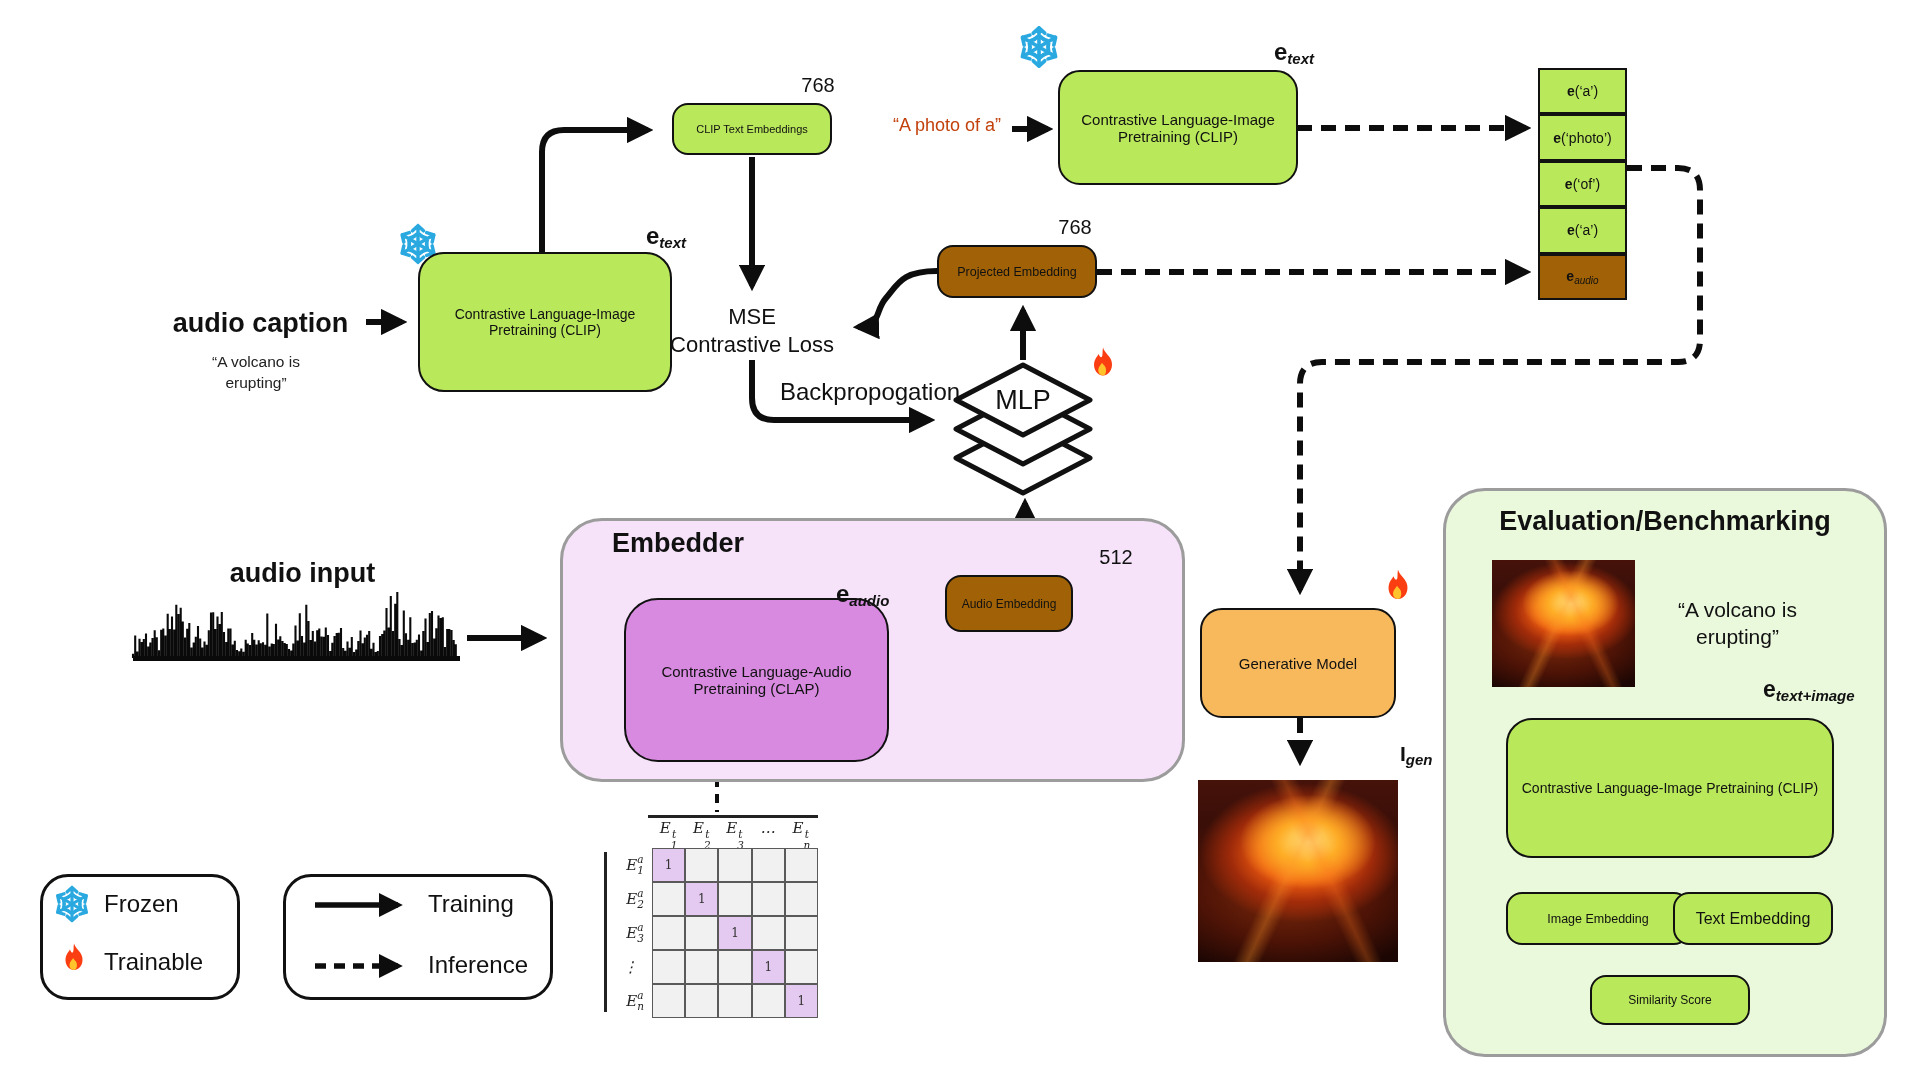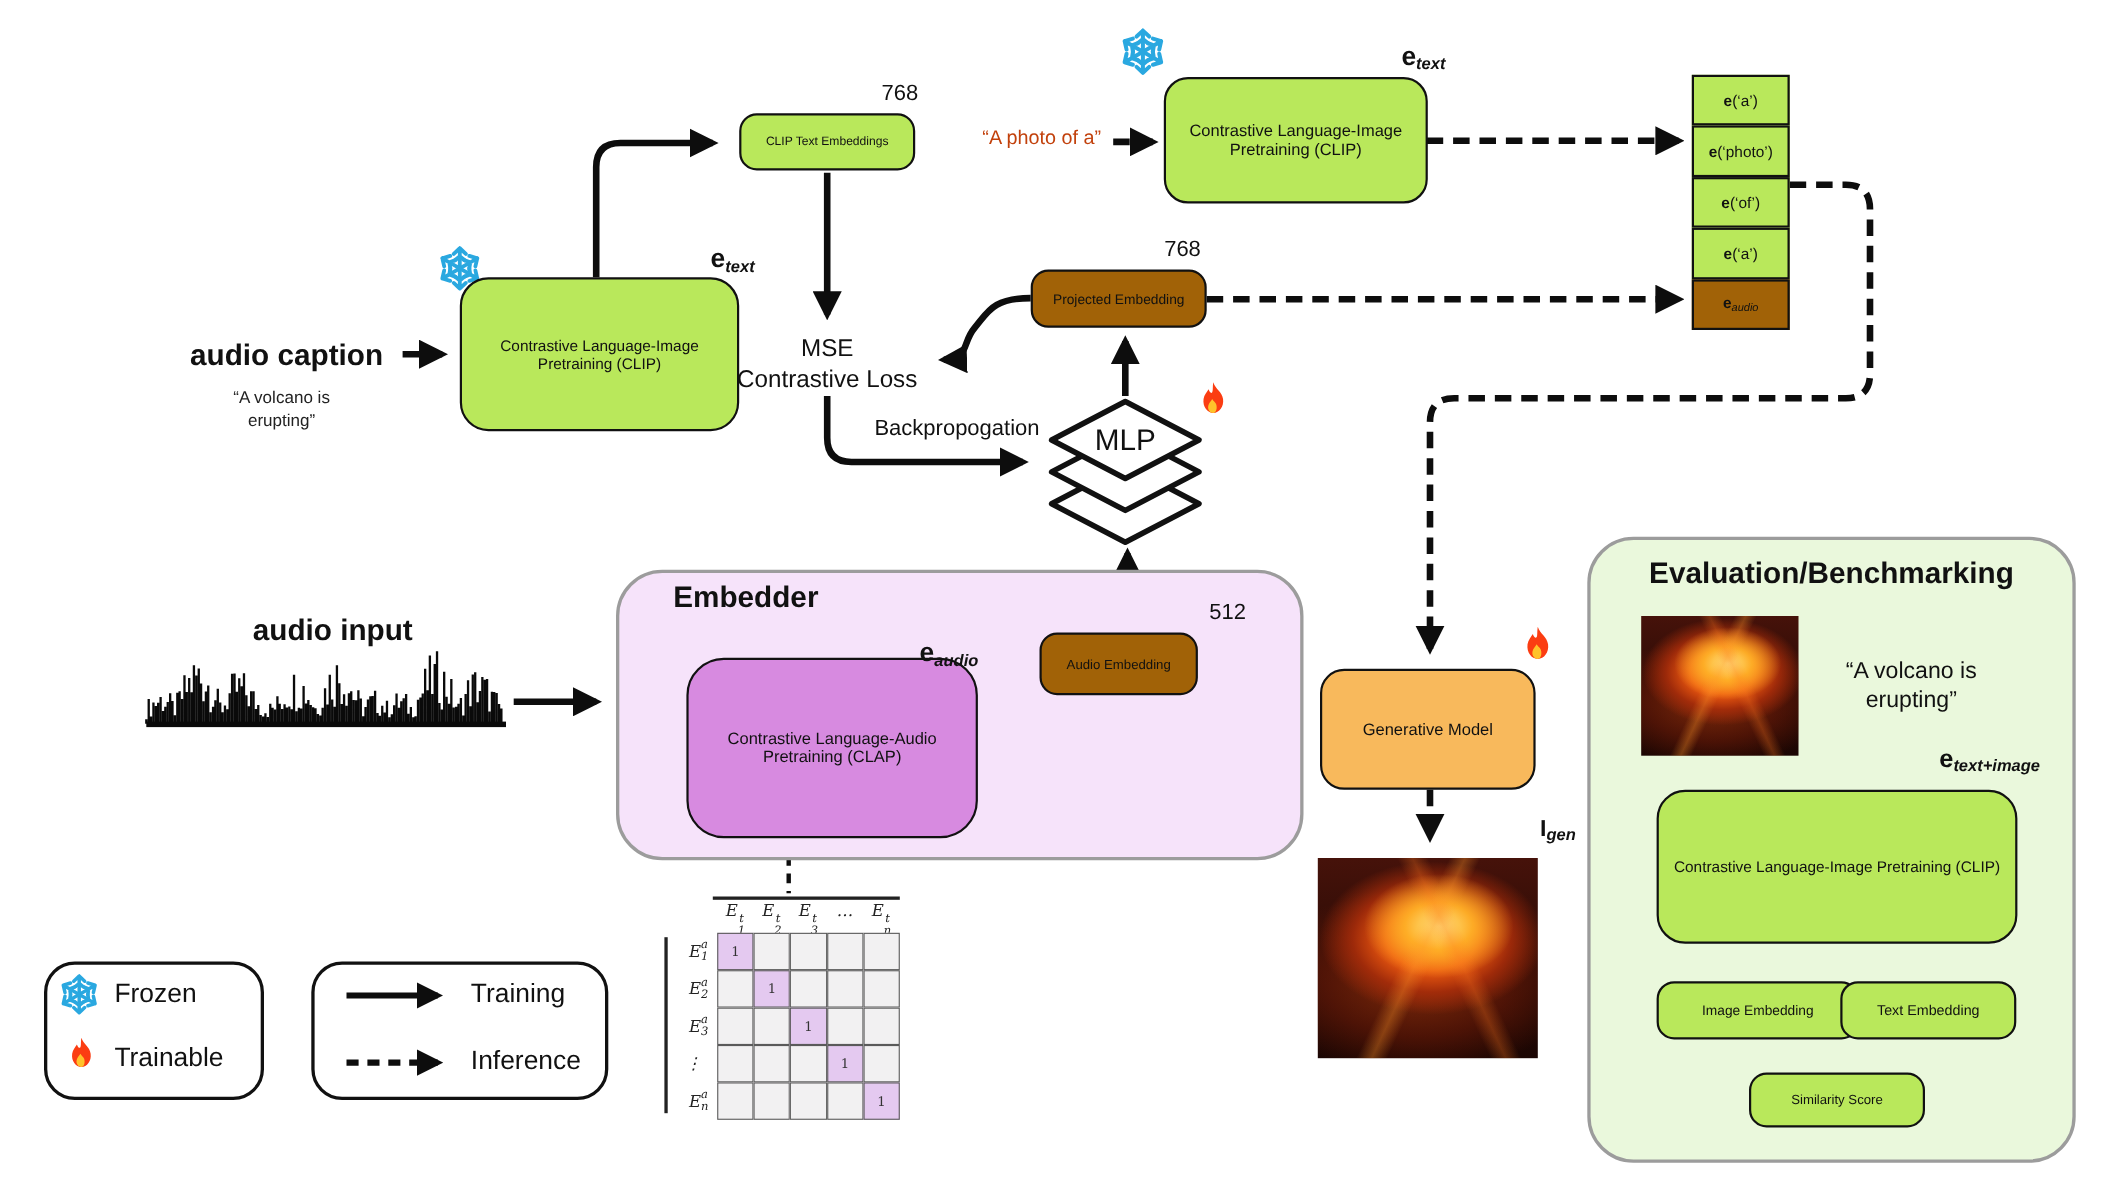--- a/index.html
+++ b/index.html
@@ -132,21 +132,21 @@
 
   <div class="abs dimnum" style="left:788px;top:74px;width:60px;text-align:center;">768</div>
   <div class="box green r16" style="left:672px;top:103px;width:160px;height:52px;font-size:11px;">
     <span>CLIP Text Embeddings</span>
   </div>
 
   <div class="abs" style="left:662px;top:303px;width:180px;text-align:center;font-size:22px;line-height:1.25;color:#111;">
     <div>MSE</div>
     <div>Contrastive Loss</div>
   </div>
-  <div class="abs" style="left:780px;top:378px;width:180px;text-align:center;font-size:20px;color:#111;">Backpropogation</div>
+  <div class="abs" style="left:780px;top:378px;width:180px;text-align:center;font-size:24px;color:#111;">Backpropogation</div>
 
   <div class="abs dimnum" style="left:1045px;top:216px;width:60px;text-align:center;">768</div>
   <div class="box purple r16" style="left:937px;top:245px;width:160px;height:53px;font-size:12.5px;">
     <span>Projected Embedding</span>
   </div>
 
   <div class="abs" style="left:973px;top:385px;width:100px;text-align:center;font-size:27px;color:#111;">MLP</div>
 
   <div class="abs" style="left:893px;top:115px;font-size:18px;color:#c2410c;">“A photo of a”</div>
   <div class="box green r22" style="left:1058px;top:70px;width:240px;height:115px;font-size:15px;padding:0 18px;">
@@ -186,21 +186,21 @@
   <div class="abs bigbold" style="left:210px;top:558px;width:185px;text-align:center;">audio input</div>
 
   <div class="box clapfill" style="left:585px;top:598px;width:265px;height:164px;font-size:15px;padding:0 16px;border-radius:34px;margin-left:39px;">
     <span>Contrastive Language-Audio Pretraining (CLAP)</span>
   </div>
   <div class="abs elabel" style="left:836px;top:580px;">
     <span>e</span><span class="sub">audio</span>
   </div>
 
   <div class="abs dimnum" style="left:1086px;top:546px;width:60px;text-align:center;">512</div>
-  <div class="box purple r16" style="left:945px;top:575px;width:144px;height:57px;font-size:12px;">
+  <div class="box purple r16" style="left:945px;top:575px;width:128px;height:57px;font-size:12px;">
     <span>Audio Embedding</span>
   </div>
 
   <div class="abs" style="left:648px;top:815px;width:170px;height:2.5px;background:#222;"></div>
   <div class="abs" style="left:652px;top:819px;width:166px;height:26px;display:flex;">
     <span class="mserif" style="flex:1;text-align:center;font-size:15px;"><span>E</span><span class="msupsub">
           <span>t</span>
           <span>1</span>
         </span></span>
     <span class="mserif" style="flex:1;text-align:center;font-size:15px;"><span>E</span><span class="msupsub">
@@ -282,21 +282,21 @@
   <div class="abs" style="left:1655px;top:596px;width:165px;text-align:center;font-size:21px;line-height:1.3;color:#111;">“A volcano is erupting”</div>
   <div class="abs elabel" style="left:1763px;top:676px;font-size:23px;">
     <span>e</span><span class="sub">text+image</span>
   </div>
   <div class="box green r26" style="left:1506px;top:718px;width:328px;height:140px;font-size:14px;padding:0 6px;">
     <span>Contrastive Language-Image Pretraining (CLIP)</span>
   </div>
   <div class="box green r16" style="left:1506px;top:892px;width:184px;height:53px;font-size:12.5px;">
     <span>Image Embedding</span>
   </div>
-  <div class="box green r16" style="left:1673px;top:892px;width:160px;height:53px;font-size:13px;">
+  <div class="box green r16" style="left:1673px;top:892px;width:160px;height:53px;font-size:16px;">
     <span>Text Embedding</span>
   </div>
   <div class="box green r16" style="left:1590px;top:975px;width:160px;height:50px;font-size:12px;">
     <span>Similarity Score</span>
   </div>
 
   <div class="abs" style="left:40px;top:874px;width:200px;height:126px;border:3px solid #111;border-radius:28px;"></div>
   <div class="abs legendtext" style="left:104px;top:890px;">Frozen</div>
   <div class="abs legendtext" style="left:104px;top:948px;">Trainable</div>
   <div class="abs" style="left:283px;top:874px;width:270px;height:126px;border:3px solid #111;border-radius:28px;"></div>

